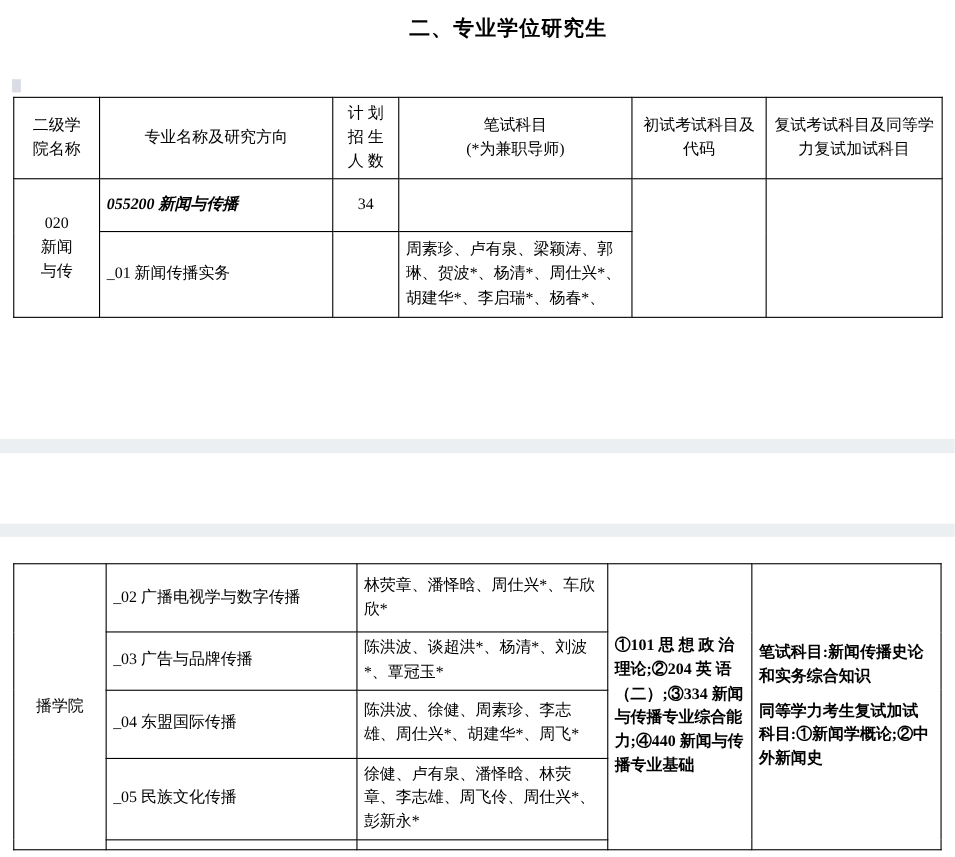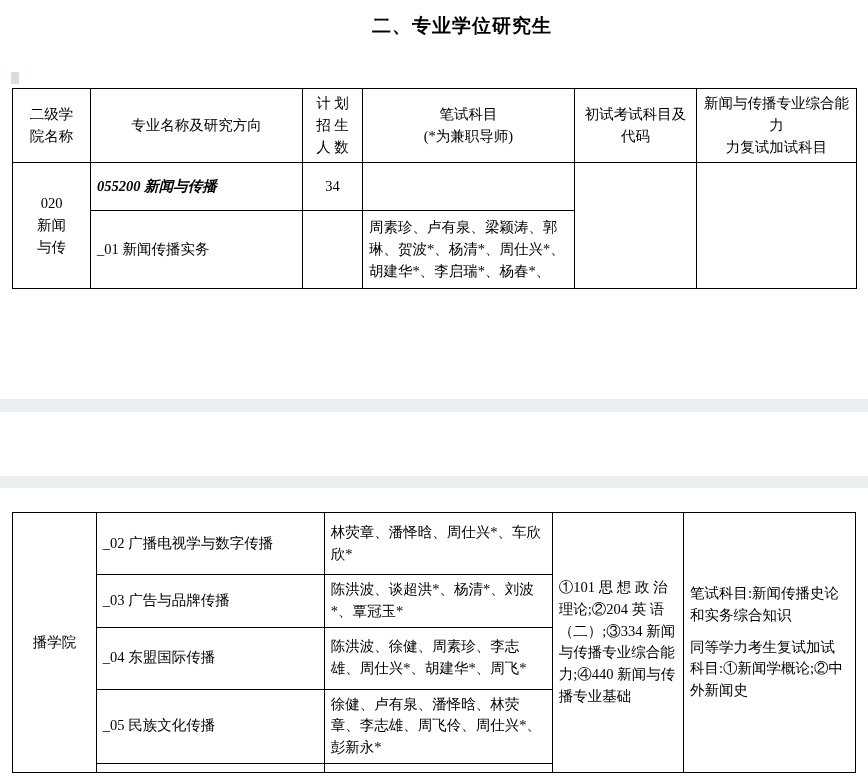--- a/index.html
+++ b/index.html
@@ -77,20 +77,21 @@
     text-align: left;
     padding: 6px 8px;
     margin-left: 48px;
   }
   .cell-subject {
     font-size: 14.5px;
     line-height: 1.62;
     text-align: left;
     padding: 6px 8px;
     vertical-align: top;
+    font-weight: bold;
   }
   .dir-label { font-size: 14.5px; }
   .band {
     position: absolute;
     left: 0;
     width: 868px;
     background: #eceff2;
   }
   .band1 { top: 399px; height: 13px; }
   .band2 { top: 476px; height: 12px; }
@@ -138,21 +139,21 @@
         </th>
         <th class="hdr">
           <div>笔试科目</div>
           <div>(*为兼职导师)</div>
         </th>
         <th class="hdr">
           <div>初试考试科目及</div>
           <div>代码</div>
         </th>
         <th class="hdr">
-          <div>新闻与传播专业综合能力</div>
+          <div>复试考试科目及同等学</div>
           <div>力复试加试科目</div>
         </th>
       </tr>
     </thead>
     <tbody>
       <tr style="height:48px">
         <td class="c vert-name" rowspan="2">
           <div>020</div>
           <div>新闻</div>
           <div>与传</div>

